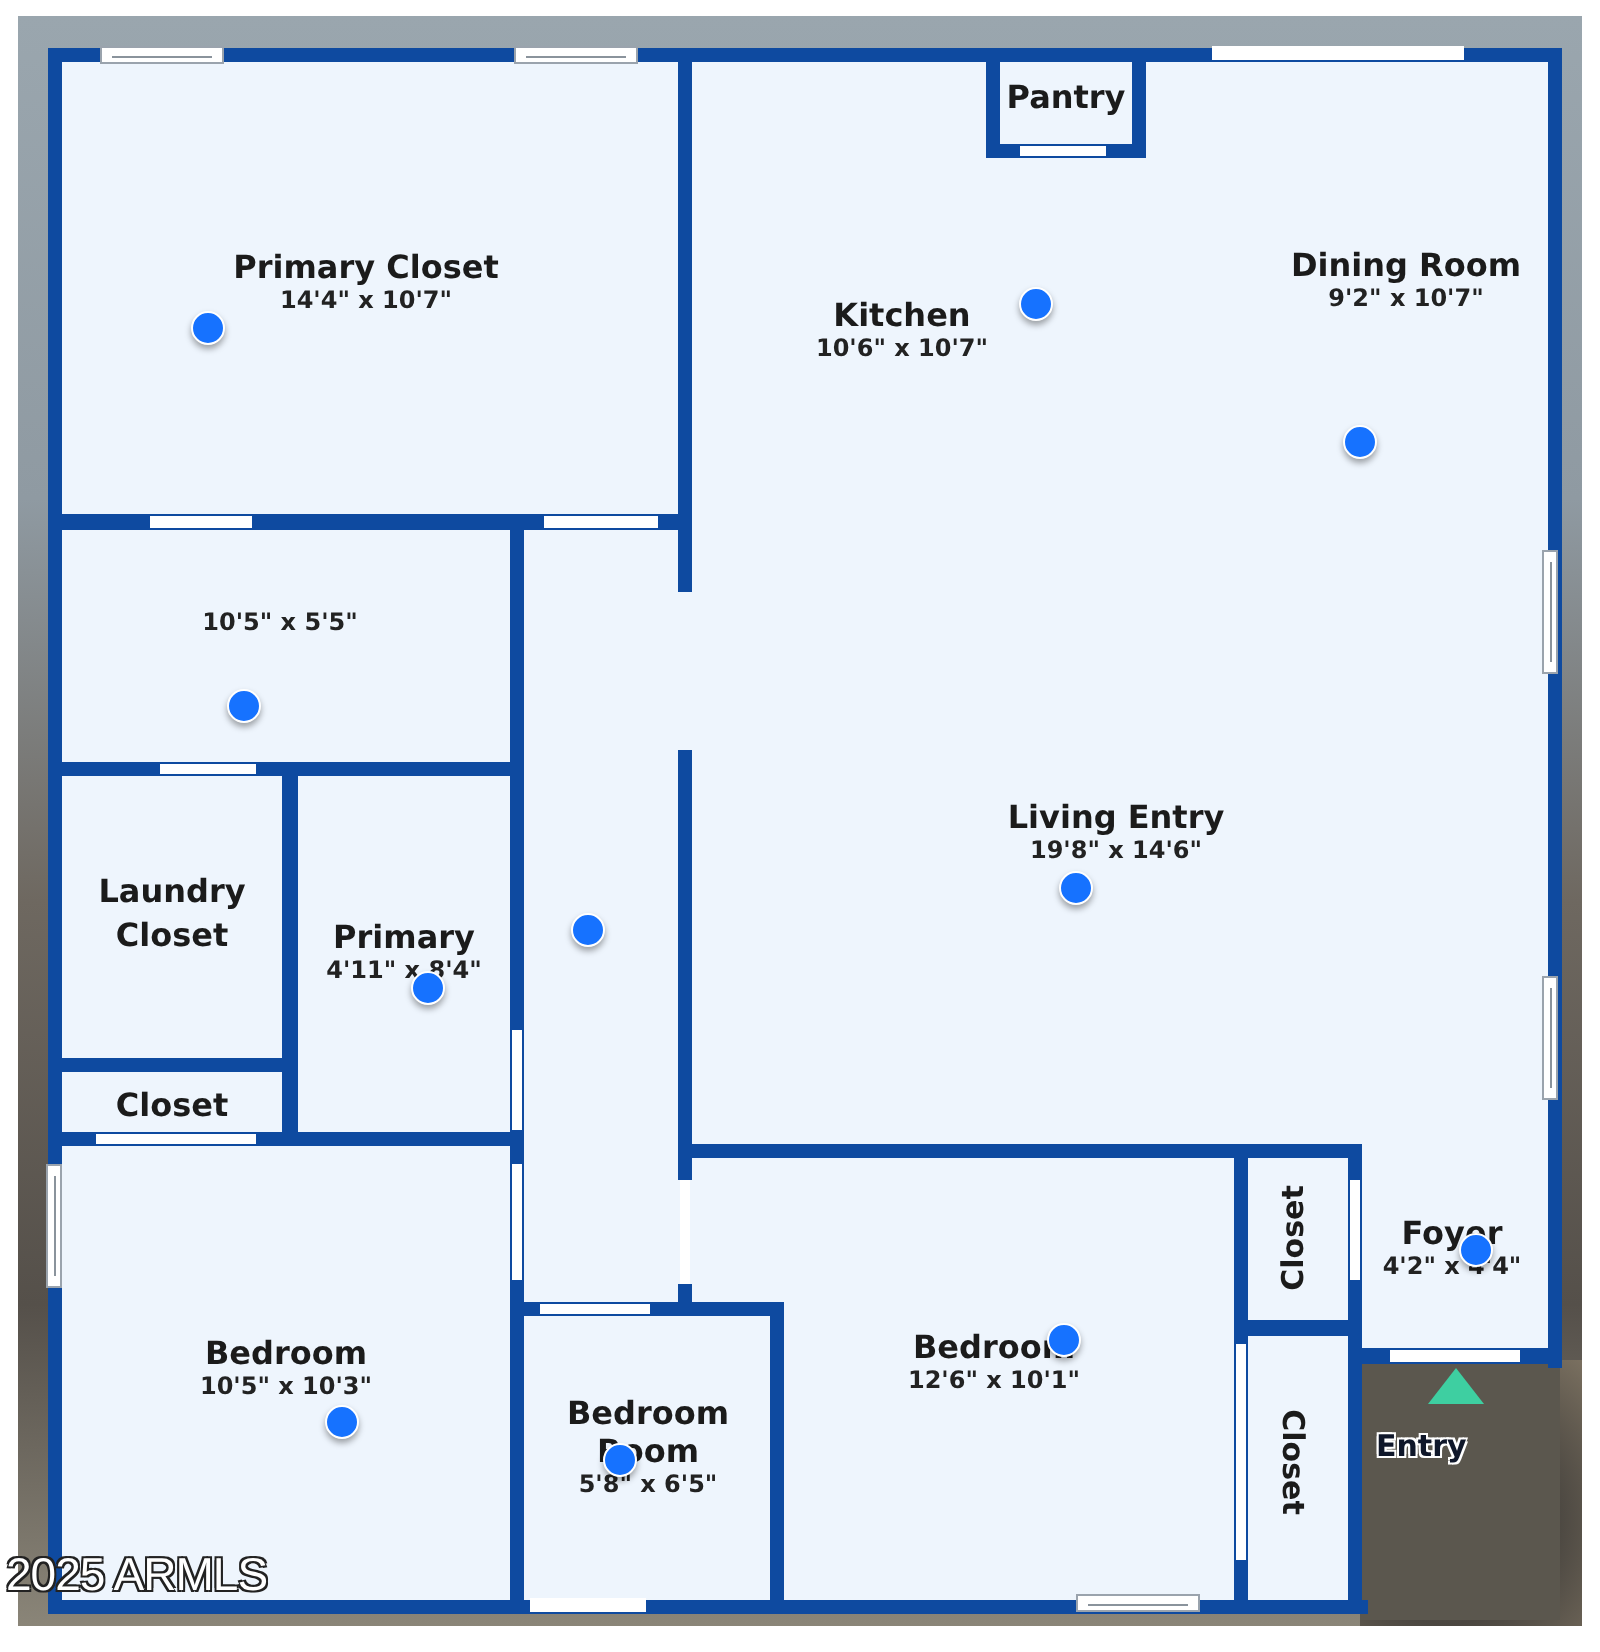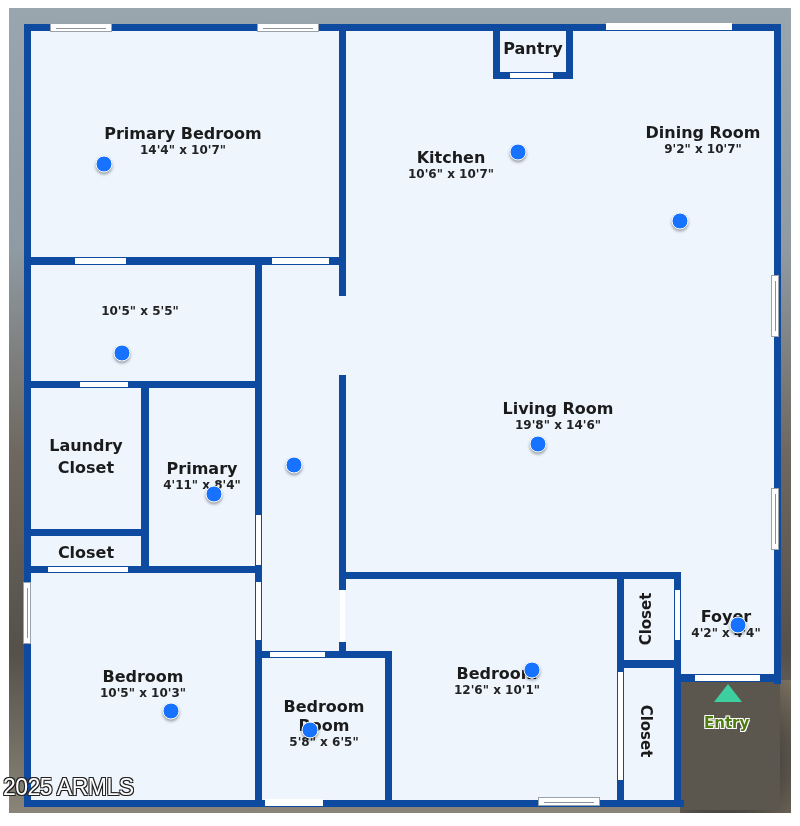--- a/index.html
+++ b/index.html
@@ -17,21 +17,21 @@
   .winv { position:absolute; background:#ffffff; box-sizing:border-box; border:1px solid #9aa3ad; }
   .winv::after { content:""; position:absolute; top:8%; bottom:8%; left:50%; width:0; border-left:1px solid #8a939c; }
   .label { position:absolute; text-align:center; color:#1b1b1b; transform:translateX(-50%); white-space:nowrap; }
   .label .name { font-weight:bold; font-size:16px; line-height:19px; display:block; }
   .label .dim { font-weight:bold; font-size:12px; line-height:15px; display:block; color:#222; }
   .vlabel { position:absolute; font-weight:bold; font-size:15px; color:#1b1b1b; white-space:nowrap; }
   .dot { position:absolute; width:15px; height:15px; border-radius:50%; background:#1672ff;
          border:1.5px solid #ffffff; box-shadow:0 2px 3px rgba(0,0,0,0.35); transform:translate(-50%,-50%); cursor:pointer; }
   #entry-arrow { position:absolute; left:714px; top:684px; width:0; height:0;
          border-left:14px solid transparent; border-right:14px solid transparent; border-bottom:18px solid #3ecfa1; }
-  #entry-label { position:absolute; left:704px; top:714px; font-weight:bold; font-size:15px; color:#4d7c0f;
+  #entry-label { position:absolute; left:688px; top:714px; font-weight:bold; font-size:15px; color:#0f172a;
          text-shadow:-1px -1px 0 #fff,1px -1px 0 #fff,-1px 1px 0 #fff,1px 1px 0 #fff; }
   #copyright { position:absolute; left:3px; top:774px; font-family:"Liberation Sans", sans-serif; font-size:23px;
          color:#fff; letter-spacing:-0.5px; text-shadow:-1px -1px 0 #222,1px -1px 0 #222,-1px 1px 0 #222,1px 1px 0 #222; }
 </style>
 </head>
 <body>
 
 <div id="bg"></div>
 <div id="bg-right"></div>
 
@@ -93,39 +93,39 @@
   <div class="wall" style="left:339px;top:572px;width:342px;height:7px;"></div>
 
   <div class="wall" style="left:617px;top:572px;width:7px;height:235px;"></div>
   <div class="door" style="left:618px;top:672px;width:5px;height:108px;"></div>
   <div class="wall" style="left:617px;top:660px;width:64px;height:8px;"></div>
   <div class="door" style="left:675px;top:590px;width:5px;height:50px;"></div>
   <div class="door" style="left:695px;top:675px;width:65px;height:6px;"></div>
 </div>
 
 <div class="label" style="left:183px;top:124px;">
-  <span class="name">Primary Bedroom</span>
+  <span class="name">Primary Closet</span>
   <span class="dim">14'4" x 10'7"</span>
 </div>
 <div class="label" style="left:451px;top:148px;">
   <span class="name">Kitchen</span>
   <span class="dim">10'6" x 10'7"</span>
 </div>
 <div class="label" style="left:533px;top:39px;">
   <span class="name">Pantry</span>
 </div>
 <div class="label" style="left:703px;top:123px;">
   <span class="name">Dining Room</span>
   <span class="dim">9'2" x 10'7"</span>
 </div>
 <div class="label" style="left:140px;top:304px;">
   <span class="dim">10'5" x 5'5"</span>
 </div>
 <div class="label" style="left:558px;top:399px;">
-  <span class="name">Living Room</span>
+  <span class="name">Living Entry</span>
   <span class="dim">19'8" x 14'6"</span>
 </div>
 <div class="label" style="left:86px;top:436px;">
   <span class="name">Laundry</span>
   <span class="name" style="margin-top:3px;">Closet</span>
 </div>
 <div class="label" style="left:202px;top:459px;">
   <span class="name">Primary</span>
   <span class="dim">4'11" x 8'4"</span>
 </div>

